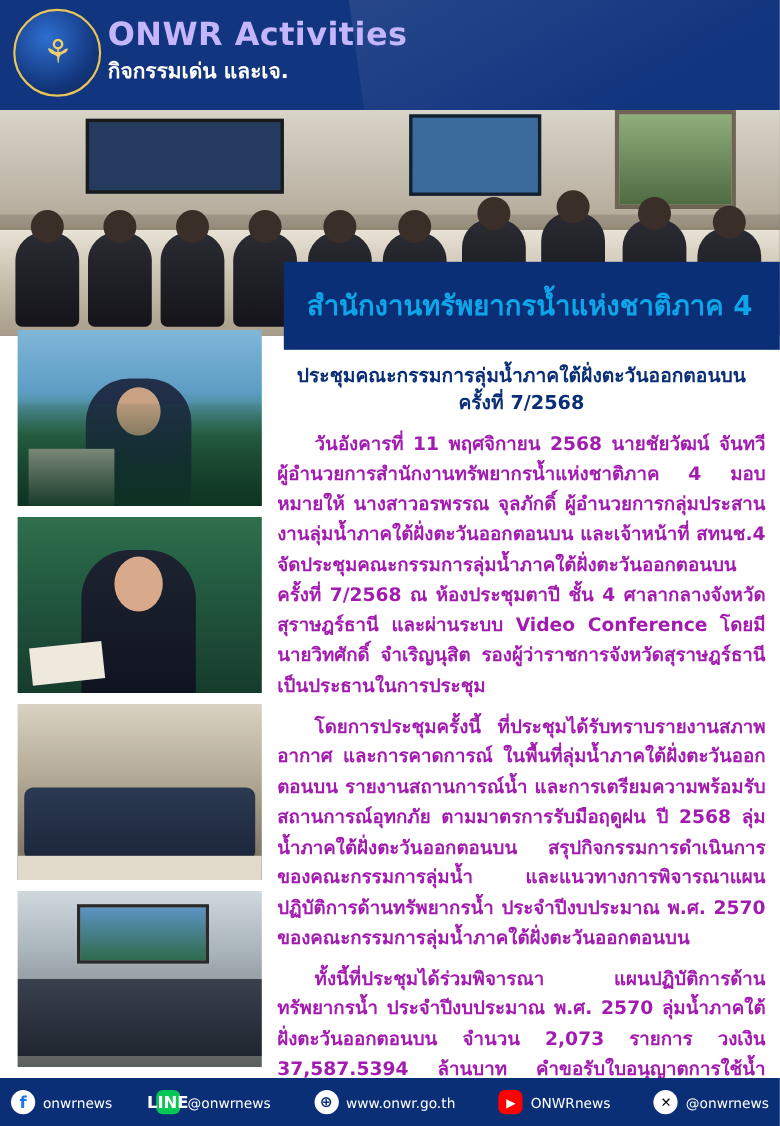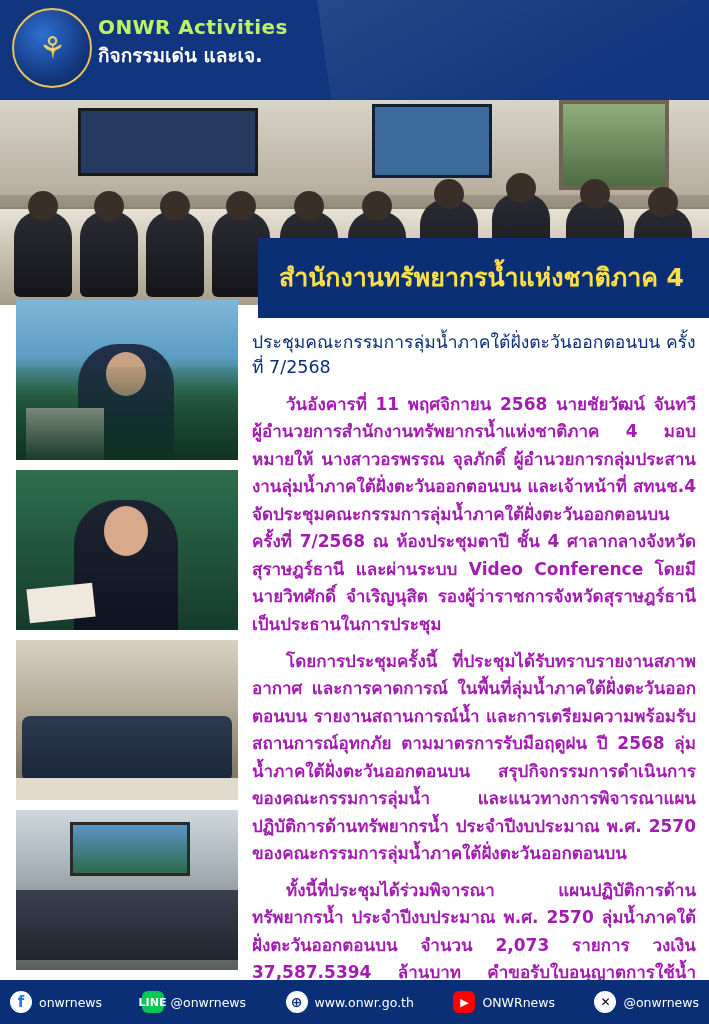--- a/index.html
+++ b/index.html
@@ -52,22 +52,22 @@
     font-size: 30px;
     line-height: 1;
     text-align: center;
     letter-spacing: -1px;
   }
   .header-titles {
     position: absolute;
     left: 98px; top: 16px;
   }
   .header-title-en {
-    color: #bef264;
-    font-size: 20px;
+    color: #c4b5fd;
+    font-size: 29px;
     font-weight: bold;
     letter-spacing: 0.4px;
     line-height: 1.1;
   }
   .header-title-th {
     color: #ffffff;
     font-size: 19px;
     font-weight: bold;
     margin-top: 6px;
     line-height: 1.2;
@@ -132,21 +132,21 @@
   .banner {
     position: absolute;
     left: 258px; top: 238px;
     width: 451px; height: 80px;
     background: #0b2f76;
     display: flex; flex-direction: column;
     justify-content: center;
     padding: 4px 14px 4px 10px;
   }
   .banner-line1 {
-    color: #fde047;
+    color: #0ea5e9;
     font-size: 25px;
     font-weight: bold;
     line-height: 1.15;
     text-align: center;
   }
   .banner-line2 {
     color: #ffffff;
     font-size: 15px;
     line-height: 1.3;
     margin-top: 4px;
@@ -224,21 +224,22 @@
 
   
   .article {
     position: absolute;
     left: 252px; top: 330px;
     width: 444px;
   }
   .article-title {
     color: #0b2f76;
     font-size: 17.5px;
-    font-weight: normal;
+    font-weight: bold;
+    text-align: center;
     line-height: 1.45;
     margin-bottom: 10px;
   }
   .article p {
     color: #a21caf;
     font-size: 17px;
     line-height: 1.62;
     text-align: justify;
     text-indent: 34px;
     margin-bottom: 9px;
@@ -267,21 +268,21 @@
   .f-icon {
     width: 22px; height: 22px;
     border-radius: 5px;
     display: flex; align-items: center; justify-content: center;
     font-size: 13px; font-weight: bold;
     color: #0b2f76;
     background: #ffffff;
     flex: 0 0 auto;
   }
   .ic-fb { background:#ffffff; color:#1877f2; border-radius:50%; font-size:15px; }
-  .ic-line { background:#06c755; color:#ffffff; font-size:11px; border-radius:6px; }
+  .ic-line { background:#06c755; color:#ffffff; font-size:15px; border-radius:6px; }
   .ic-web { background:#ffffff; color:#0b2f76; border-radius:50%; font-size:14px; }
   .ic-yt { background:#ff0000; color:#ffffff; border-radius:6px; font-size:11px; }
   .ic-x { background:#ffffff; color:#000000; border-radius:50%; font-size:12px; }
 </style>
 </head>
 <body>
 
 <div class="page">
 
   <div class="header">

